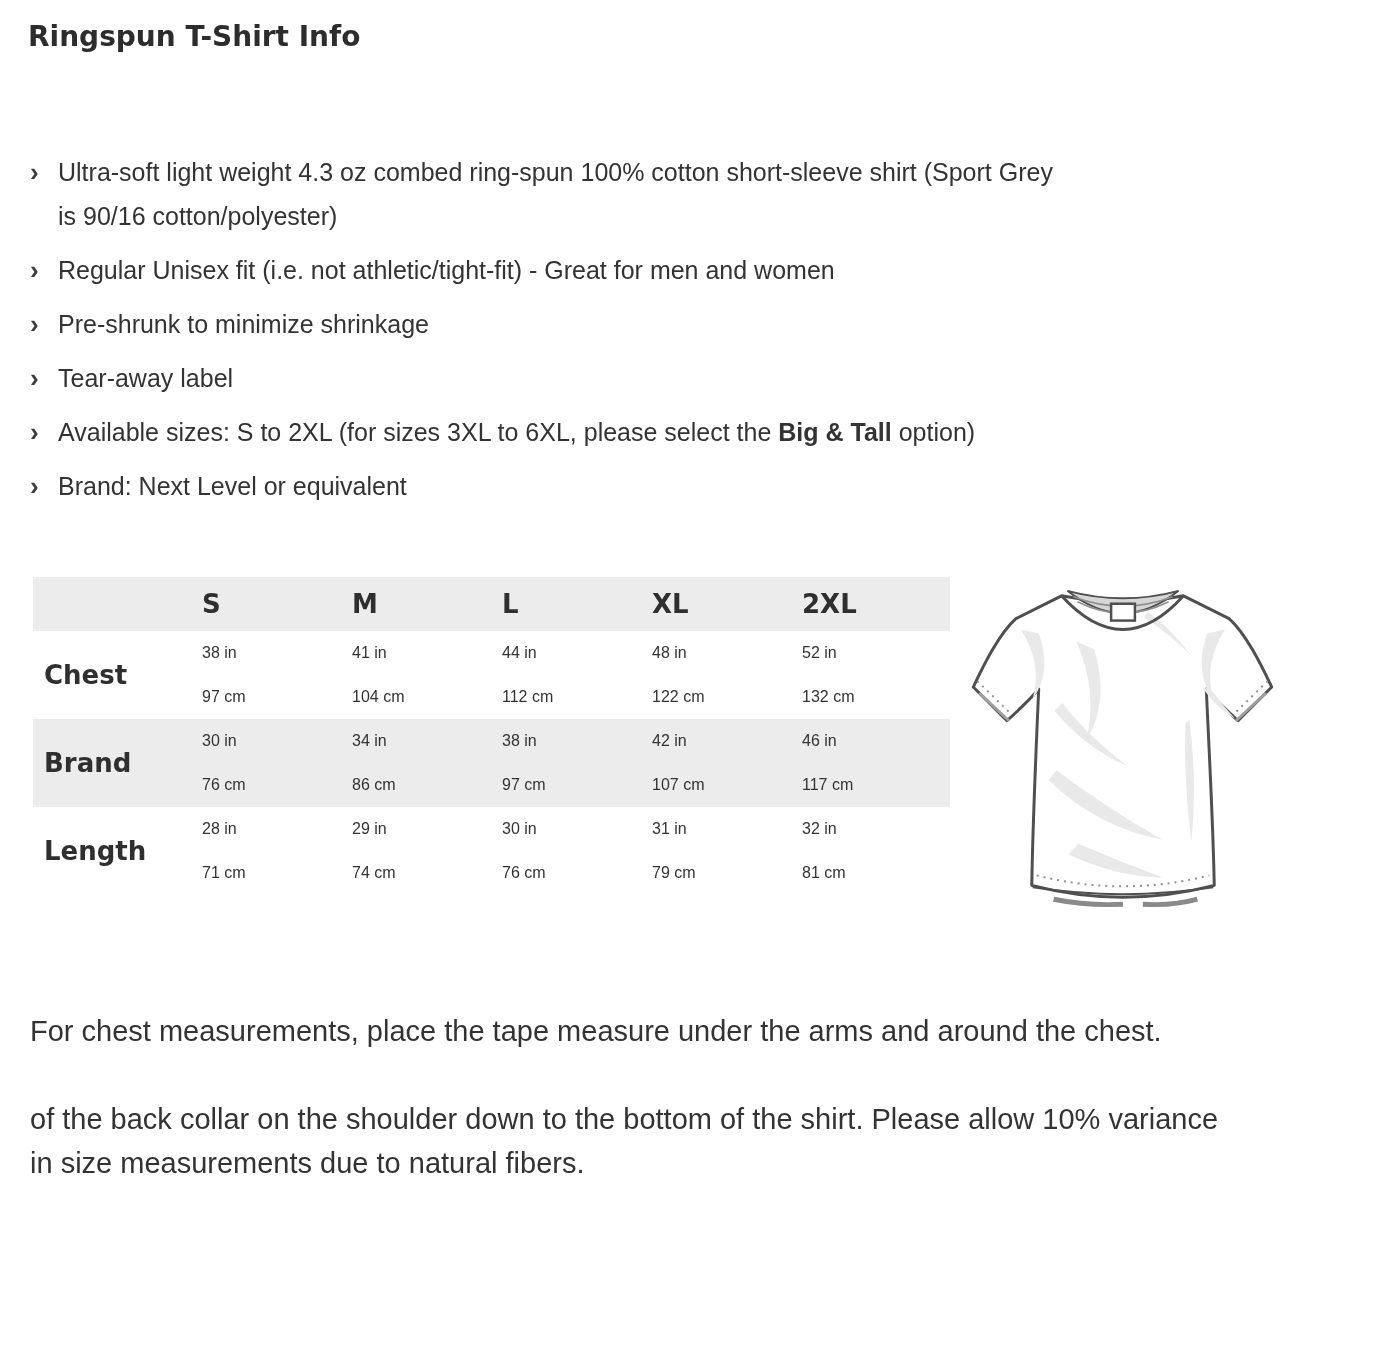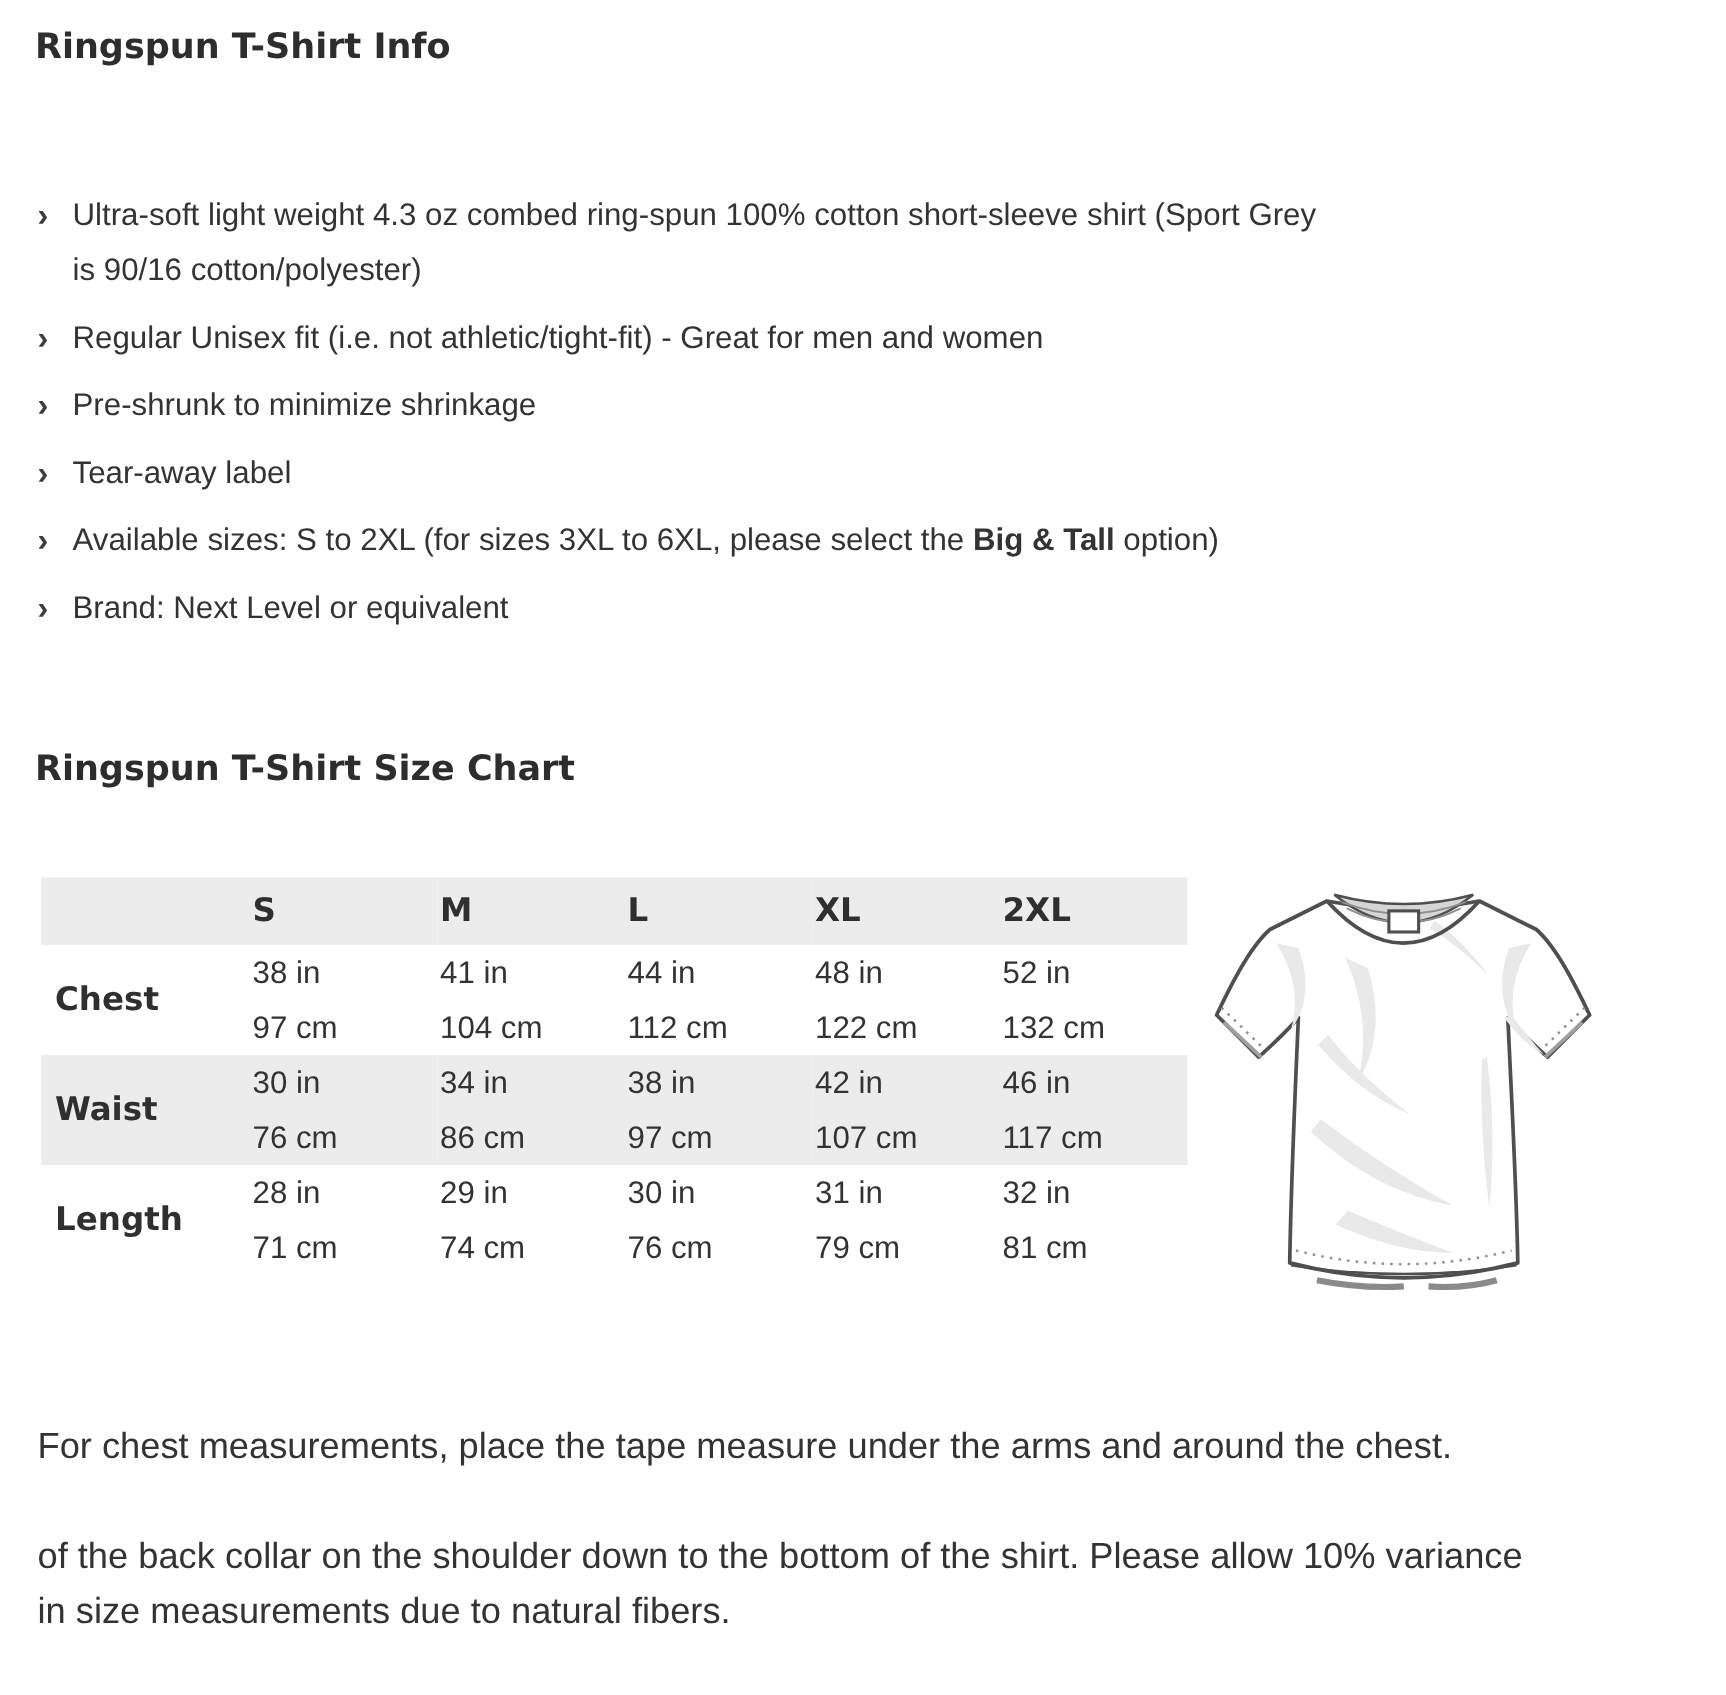--- a/index.html
+++ b/index.html
@@ -43,21 +43,21 @@
   }
   table.size-chart tbody tr { height:86px; }
   table.size-chart tbody tr.striped { background:#ececec; }
   table.size-chart tbody th {
     text-align:left; padding-left:11px; vertical-align:middle;
     font-family:"DejaVu Sans", sans-serif;
     font-size:26px; font-weight:bold; color:#2f2f2f;
   }
   table.size-chart tbody td {
     vertical-align:middle; padding:0 0 0 2px;
-    font-size:25px; color:#333333;
+    font-size:16px; color:#333333;
   }
   table.size-chart tbody td div { line-height:44px; }
 
   .shirt-wrap { margin-left:8px; margin-top:-5px; }
 
   .note { margin:81px 0 0 2px; font-size:29px; line-height:44px; color:#333333; }
 </style>
 </head>
 <body>
 
@@ -86,21 +86,20 @@
     <li>
       <span class="marker">›</span>
       <div><span>Available sizes: S to 2XL (for sizes 3XL to 6XL, please select the </span><span class="b">Big &amp; Tall</span><span> option)</span></div>
     </li>
     <li>
       <span class="marker">›</span>
       <div>Brand: Next Level or equivalent</div>
     </li>
   </ul>
 
-  <h2 class="h-chart">Ringspun T-Shirt Size Chart</h2>
 
   <div class="chart-row">
 
     <table class="size-chart">
       <colgroup>
         <col class="c-label">
           <col class="c-size">
           <col class="c-size">
           <col class="c-size">
           <col class="c-size">
@@ -134,21 +133,21 @@
           <td>
               <div>48 in</div>
               <div>122 cm</div>
             </td>
           <td>
               <div>52 in</div>
               <div>132 cm</div>
             </td>
         </tr>
         <tr class="striped">
-          <th>Waist</th>
+          <th>Brand</th>
           <td>
               <div>30 in</div>
               <div>76 cm</div>
             </td>
           <td>
               <div>34 in</div>
               <div>86 cm</div>
             </td>
           <td>
               <div>38 in</div>

